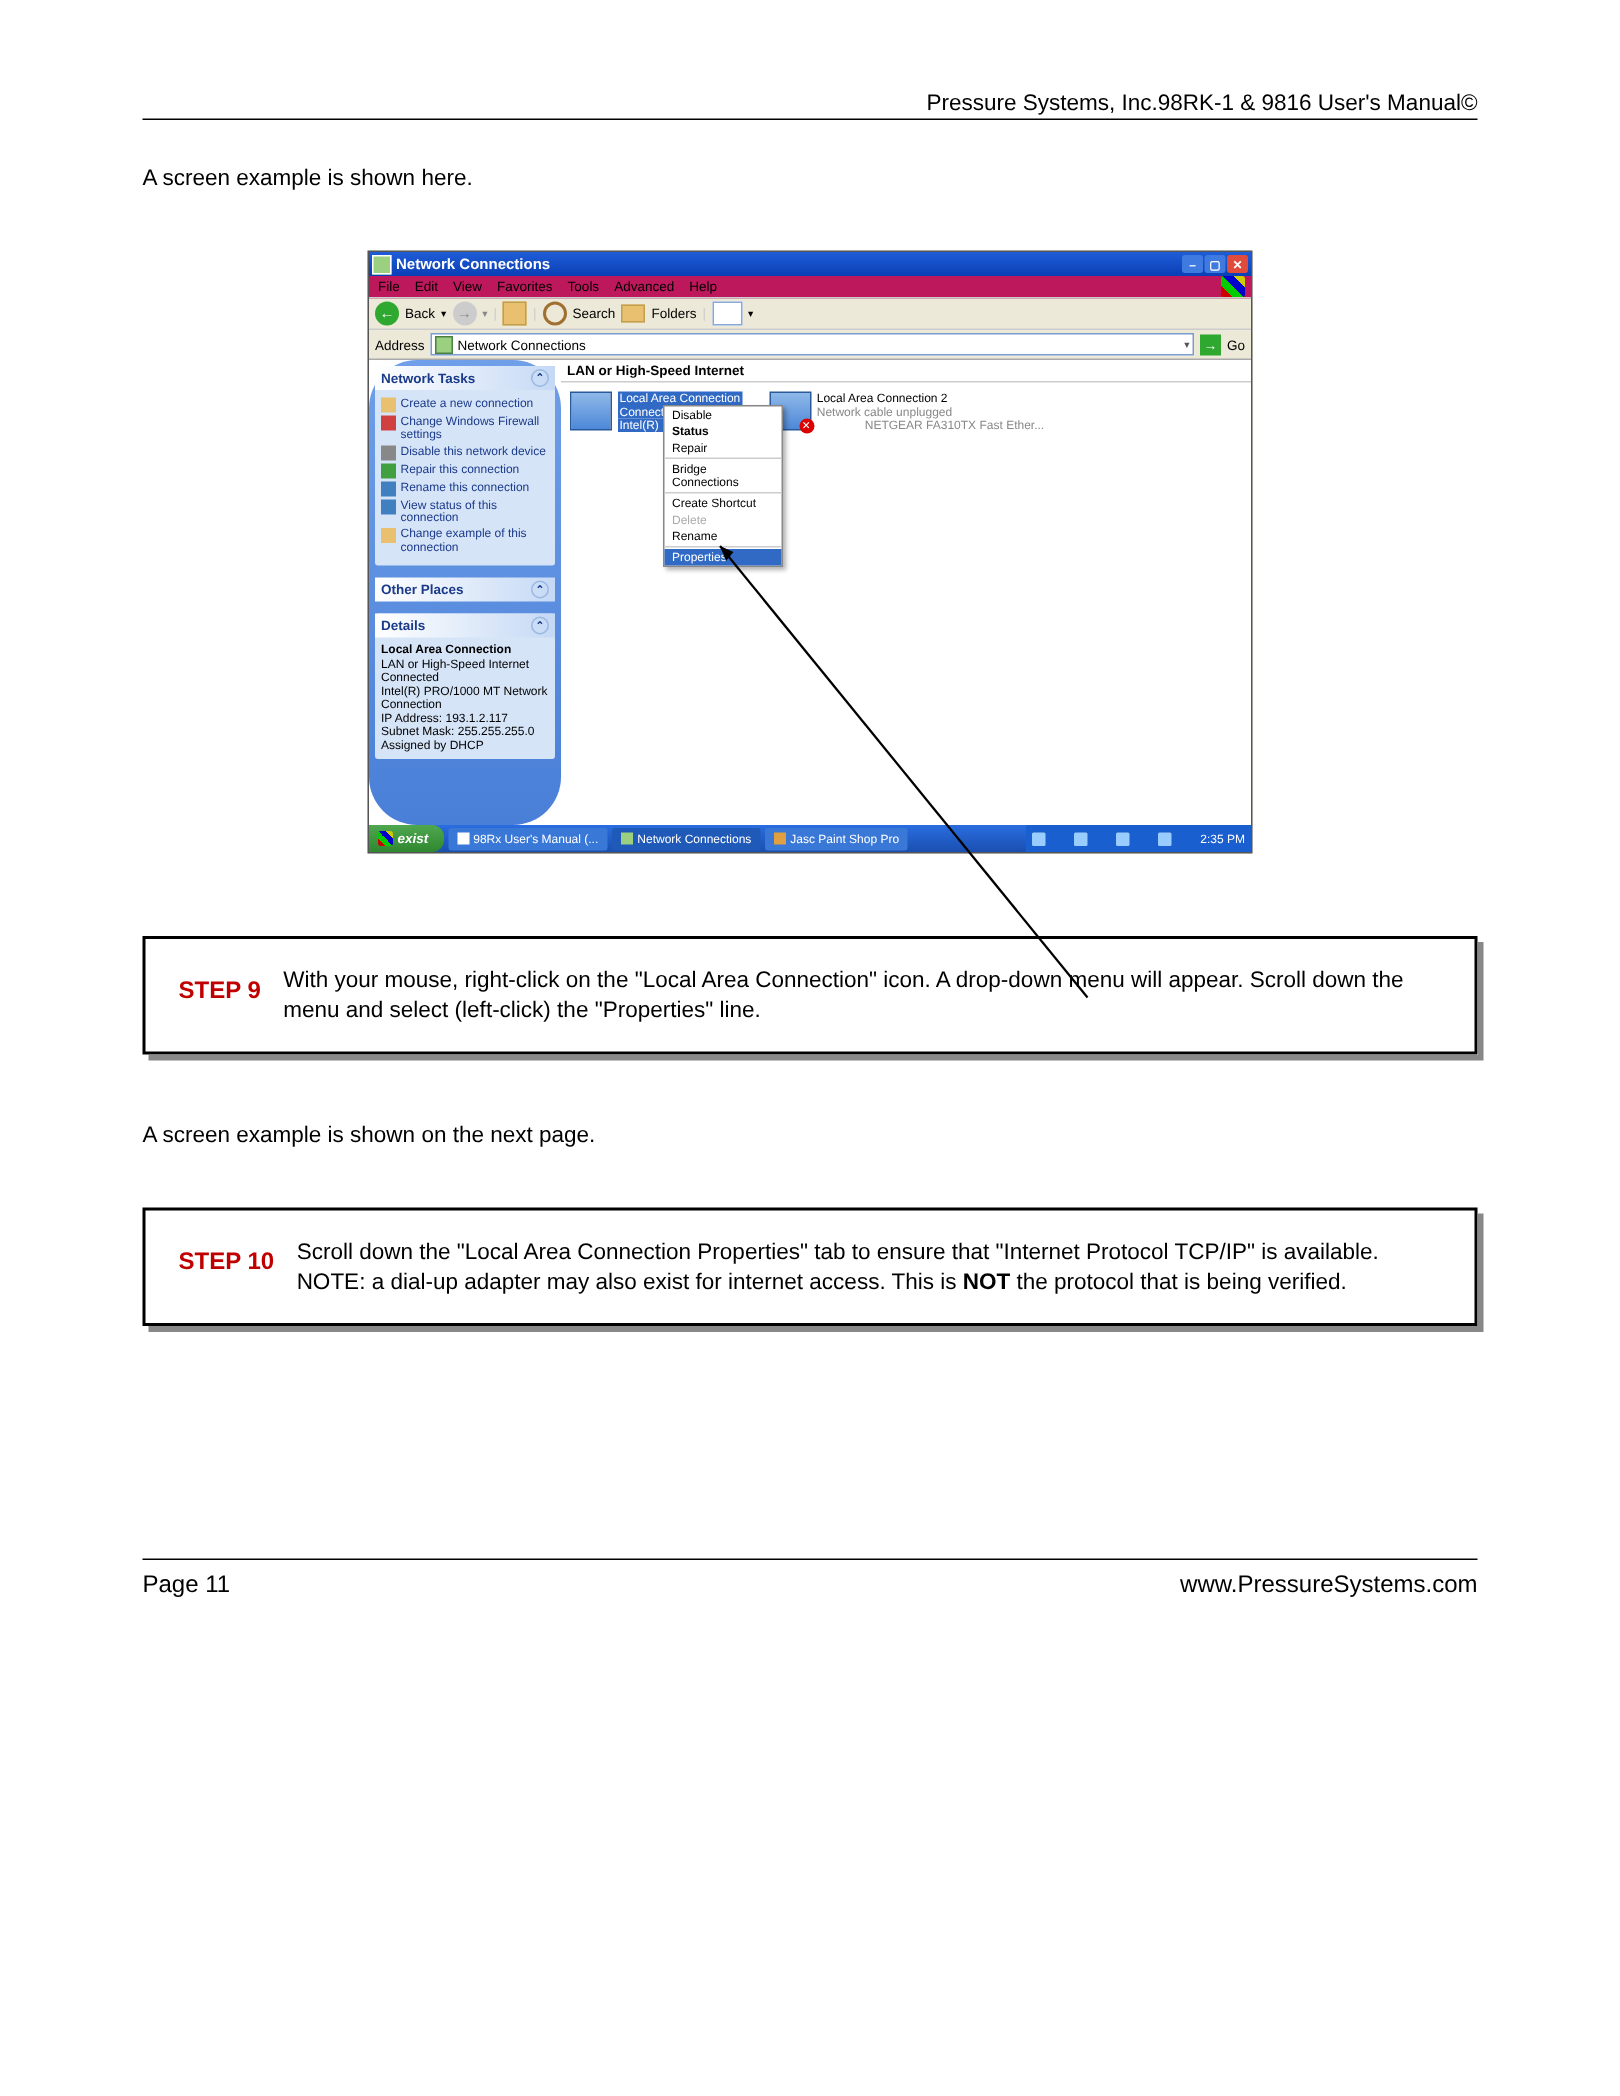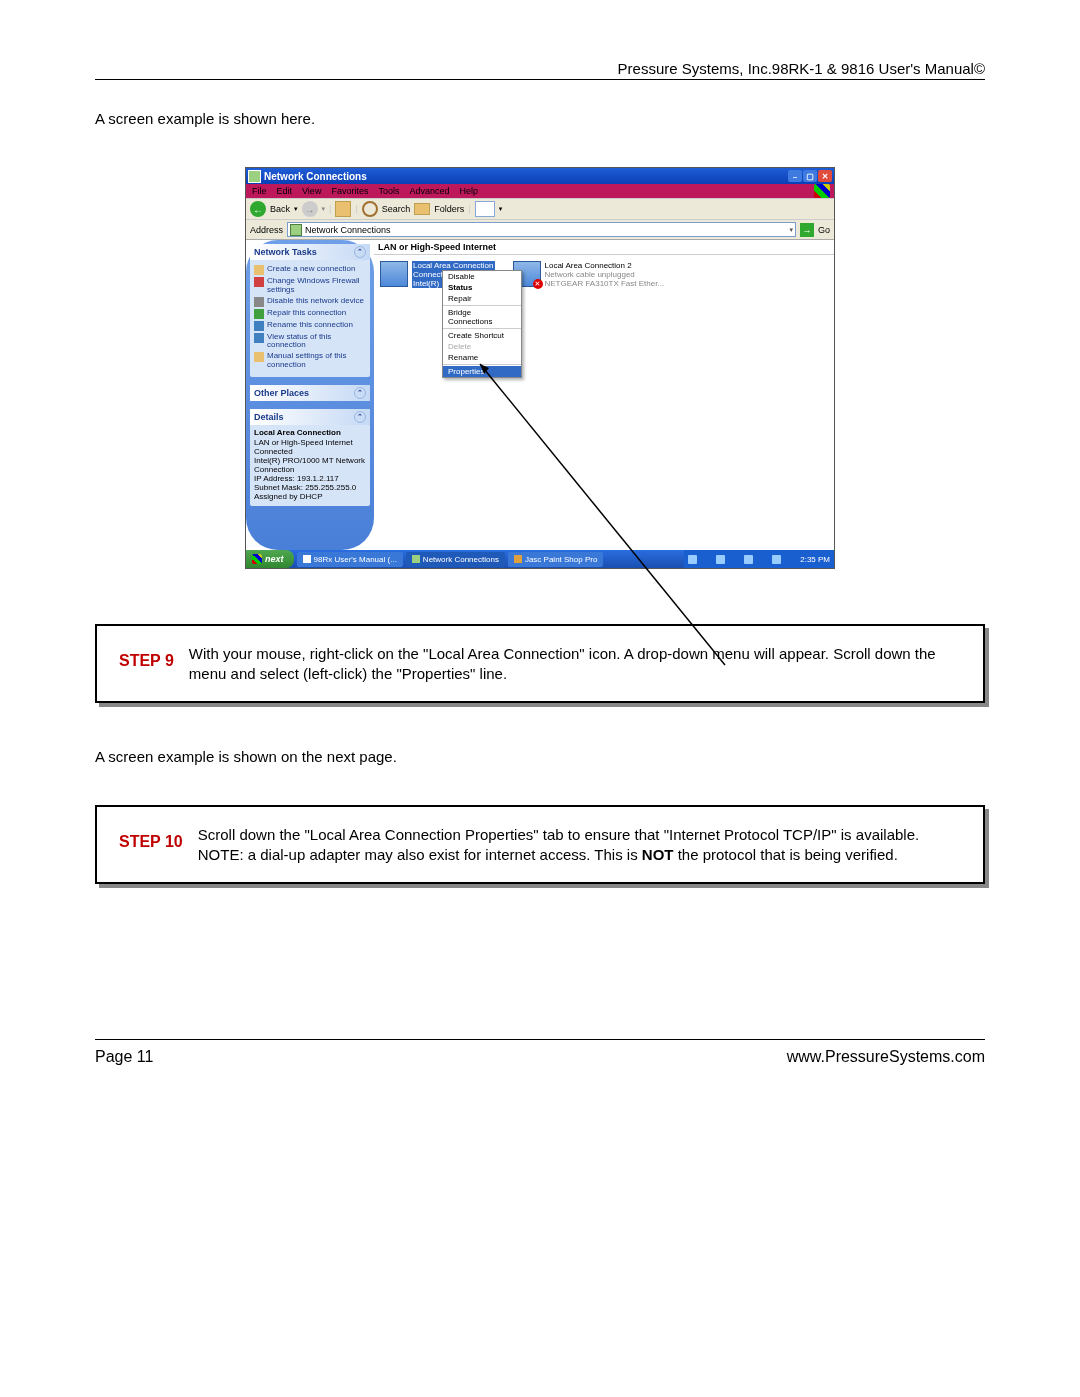--- a/index.html
+++ b/index.html
@@ -423,21 +423,21 @@
               <div class="panel-link">
                   <span class="pi" style="background:#4080c0;"></span>
                   <span>Rename this connection</span>
                 </div>
               <div class="panel-link">
                   <span class="pi" style="background:#4080c0;"></span>
                   <span>View status of this connection</span>
                 </div>
               <div class="panel-link">
                   <span class="pi" style="background:#e8c070;"></span>
-                  <span>Manual settings of this connection</span>
+                  <span>Change example of this connection</span>
                 </div>
             </div>
           </div>
           <div class="panel-box">
             <div class="panel-head">
               <span>Other Places</span>
               <span class="collapse">⌃</span>
             </div>
           </div>
           <div class="panel-box">
@@ -466,21 +466,21 @@
                 <div class="line1">Local Area Connection</div>
                 <div class="line2">Connected</div>
                 <div class="line3">Intel(R) PRO...</div>
               </div>
             </div>
             <div class="conn-item">
               <div class="conn-icon unplugged"></div>
               <div style="font-size:8px;color:#000;">
                 <div>Local Area Connection 2</div>
                 <div style="color:#888;">Network cable unplugged</div>
-                <div style="color:#888;">NETGEAR FA310TX Fast Ether...</div>
+                <div style="color:#888;padding-left:32px;">NETGEAR FA310TX Fast Ether...</div>
               </div>
             </div>
           </div>
 
           <div class="context-menu">
             <div class="cmi">Disable</div>
             <div class="cmi bold">Status</div>
             <div class="cmi">Repair</div>
             <div class="sep"></div>
             <div class="cmi">Bridge Connections</div>
@@ -490,21 +490,21 @@
             <div class="cmi">Rename</div>
             <div class="sep"></div>
             <div class="cmi sel">Properties</div>
           </div>
         </div>
       </div>
 
       <div class="taskbar">
         <div class="start-btn">
           <span style="width:10px;height:10px;background:linear-gradient(45deg,#c00 25%,#0c0 25% 50%,#00c 50% 75%,#cc0 75%);border-radius:2px;"></span>
-          <span>next</span>
+          <span>exist</span>
         </div>
         <div class="task-item">
             <span style="width:8px;height:8px;background:#fff;"></span>
             <span>98Rx User's Manual (...</span>
           </div>
         <div class="task-item active">
             <span style="width:8px;height:8px;background:#9ad080;"></span>
             <span>Network Connections</span>
           </div>
         <div class="task-item">

